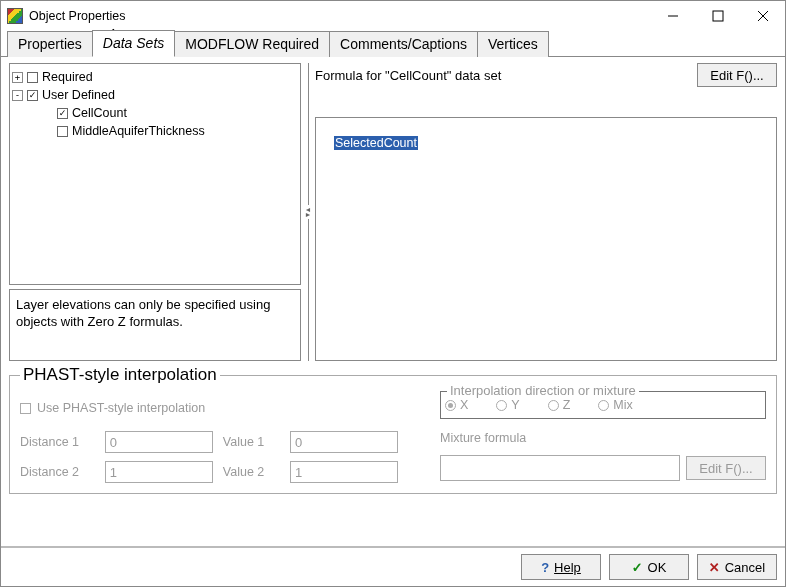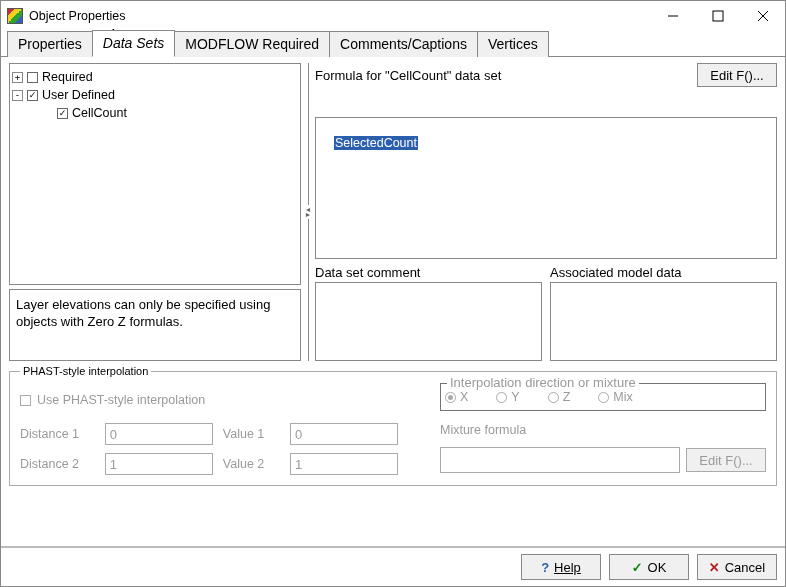--- a/index.html
+++ b/index.html
@@ -104,21 +104,21 @@
   .below-pair .sub { flex:1 1 0; display:flex; flex-direction:column; }
   .below-pair .sub label { margin-bottom:2px; font-size:13px; }
   .below-pair .sub .box { flex:1 1 auto; border:1px solid #888; background:#fff; }
 
   
   fieldset.phast {
     border:1px solid #aaa;
     padding:6px 10px 10px 10px;
     margin:0;
   }
-  fieldset.phast legend { font-size:11px; color:#000; padding:0 3px; }
+  fieldset.phast legend { font-size:17px; color:#000; padding:0 3px; }
   .disabled { color:#9a9a9a; }
   .use-phast { display:flex; align-items:center; gap:6px; margin:10px 0 16px 0; }
   .use-phast .chk { border-color:#aaa; }
   .dv-grid { display:grid; grid-template-columns:auto 110px auto 110px; gap:8px 8px; align-items:center; }
   .dv-grid input {
     width:108px; height:22px; border:1px solid #aaa; background:#fff;
     padding:0 4px; font-size:13px; color:#9a9a9a;
   }
   .interp-group {
     border:1px solid #737373;
@@ -209,48 +209,43 @@
           <div class="tree-row">
             <span class="expander">-</span>
             <span class="chk checked"></span>
             <span>User Defined</span>
           </div>
           <div class="tree-row" style="padding-left:30px;">
             <span class="spacer-sm"></span>
             <span class="chk checked"></span>
             <span>CellCount</span>
           </div>
+          <div class="tree-row" style="padding-left:30px;">
+            <span class="spacer-sm"></span>
+            <span class="chk"></span>
+            <span>MiddleAquiferThickness</span>
+          </div>
         </div>
       </div>
       <div class="info-box">Layer elevations can only be specified using objects with Zero Z formulas.</div>
     </div>
 
     <div class="sep-drag">
       <div class="line"></div>
       <div class="arrows">◄<br>►</div>
       <div class="line"></div>
     </div>
 
     <div class="right-col">
       <div class="formula-row">
         <div class="formula-label">Formula for "CellCount" data set</div>
         <div class="edit-f-btn">Edit F()...</div>
       </div>
       <div class="formula-area">
         <span class="sel">SelectedCount</span>
-      </div>
-      <div class="below-pair">
-        <div class="sub">
-          <label>Data set comment</label>
-          <div class="box"></div>
-        </div>
-        <div class="sub">
-          <label>Associated model data</label>
-          <div class="box"></div>
-        </div>
       </div>
     </div>
   </div>
 
   <fieldset class="phast">
     <legend>PHAST-style interpolation</legend>
 
     <div style="display:flex; gap:40px;">
       <div style="width:380px;">
         <div class="use-phast disabled">

